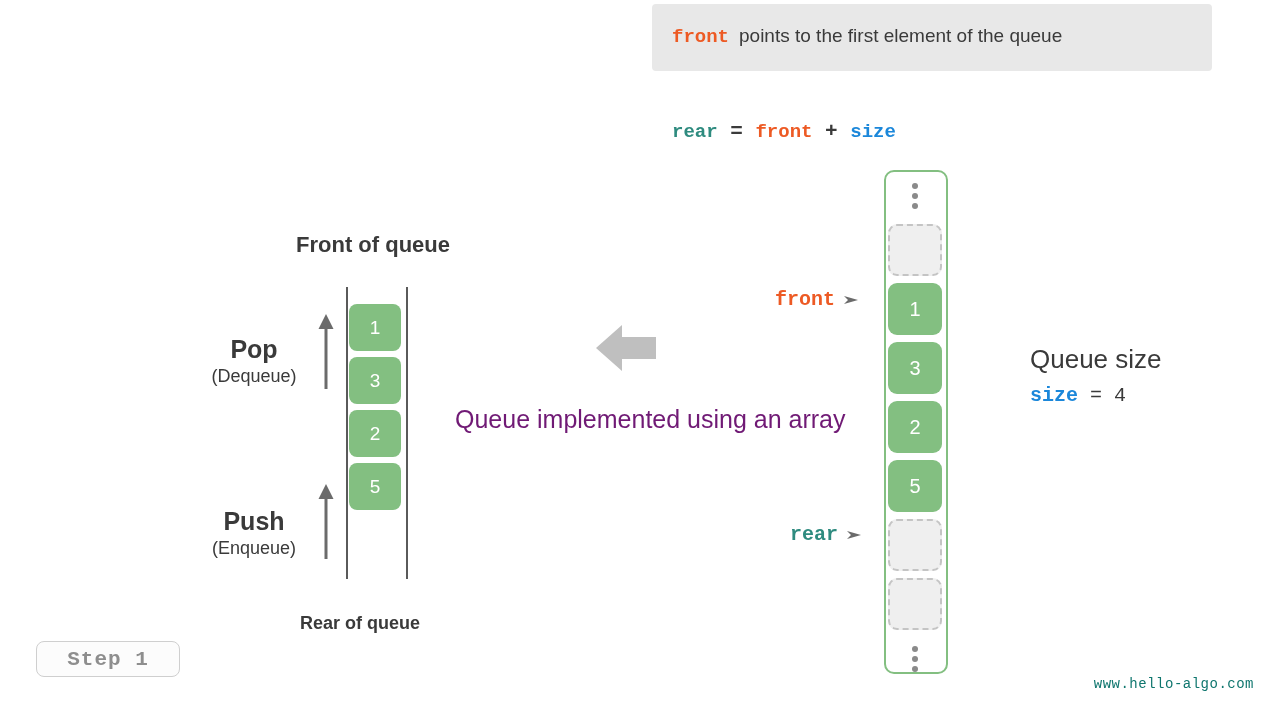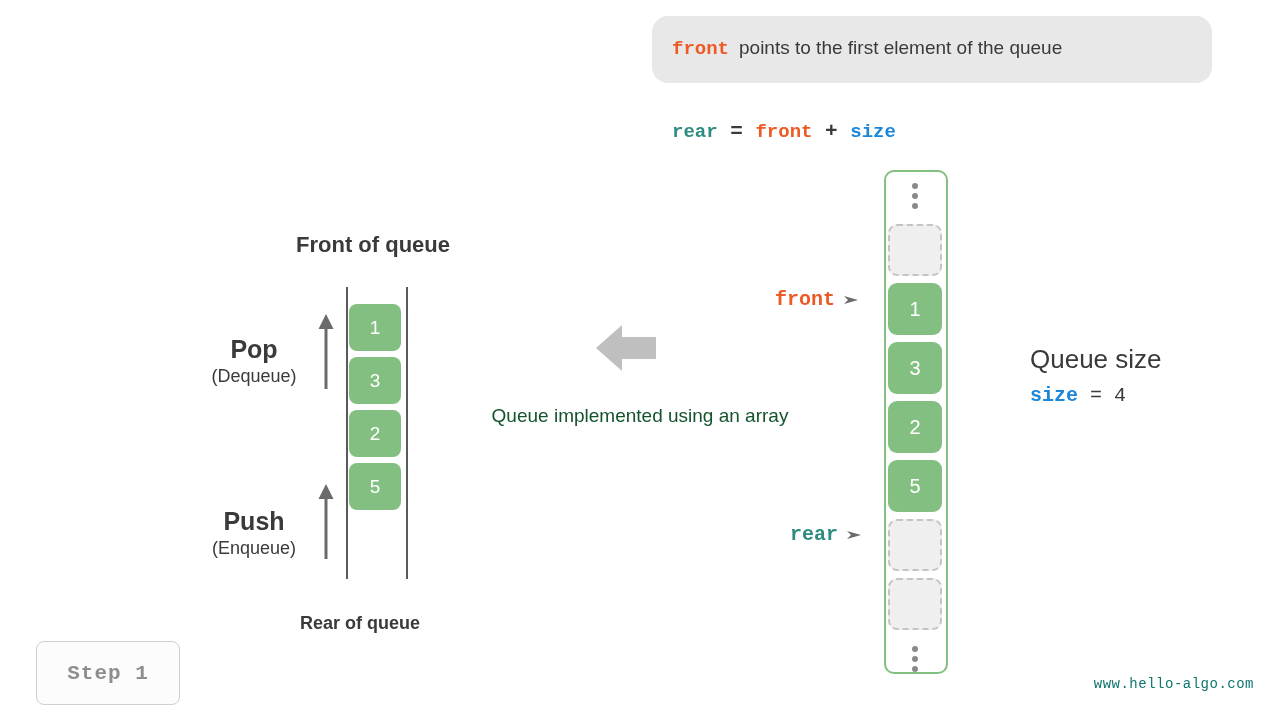--- a/index.html
+++ b/index.html
@@ -13,26 +13,26 @@
     position: relative;
     overflow: hidden;
     font-family: "Liberation Sans", sans-serif;
     color: #3a3a3a;
   }
 
   
   #info-box {
     position: absolute;
     left: 652px;
-    top: 16px;
+    top: 4px;
     width: 560px;
     padding: 14px 36px 16px 20px;
     box-sizing: border-box;
     background: #e8e8e8;
-    border-radius: 16px;
+    border-radius: 4px;
   }
   .info-line {
     font-size: 19px;
     line-height: 36px;
     white-space: nowrap;
     color: #3a3a3a;
   }
   .kw-front { color: #ed5a24; font-weight: bold; font-family: "Liberation Mono", monospace; font-size: 19px; }
   .kw-rear  { color: #2e8b7f; font-weight: bold; font-family: "Liberation Mono", monospace; font-size: 19px; }
   .kw-size  { color: #1b87da; font-weight: bold; font-family: "Liberation Mono", monospace; font-size: 19px; }
@@ -131,22 +131,22 @@
     top: 322px;
     width: 60px;
     height: 52px;
   }
   #middle-caption {
     position: absolute;
     left: 455px;
     top: 405px;
     width: 370px;
     text-align: center;
-    font-size: 19px;
-    color: #14532d;
+    font-size: 25px;
+    color: #701a75;
     white-space: nowrap;
   }
 
   
   #array-frame {
     position: absolute;
     left: 884px;
     top: 170px;
     width: 64px;
     height: 504px;
@@ -239,21 +239,21 @@
     color: #3a3a3a;
     font-weight: normal;
   }
 
   
   #step-badge {
     position: absolute;
     left: 36px;
     top: 641px;
     width: 144px;
-    height: 64px;
+    height: 36px;
     box-sizing: border-box;
     border: 1px solid #cfcfcf;
     border-radius: 8px;
     background: #fcfcfc;
     display: flex;
     align-items: center;
     justify-content: center;
     font-family: "Liberation Mono", monospace;
     font-size: 21px;
     font-weight: bold;

